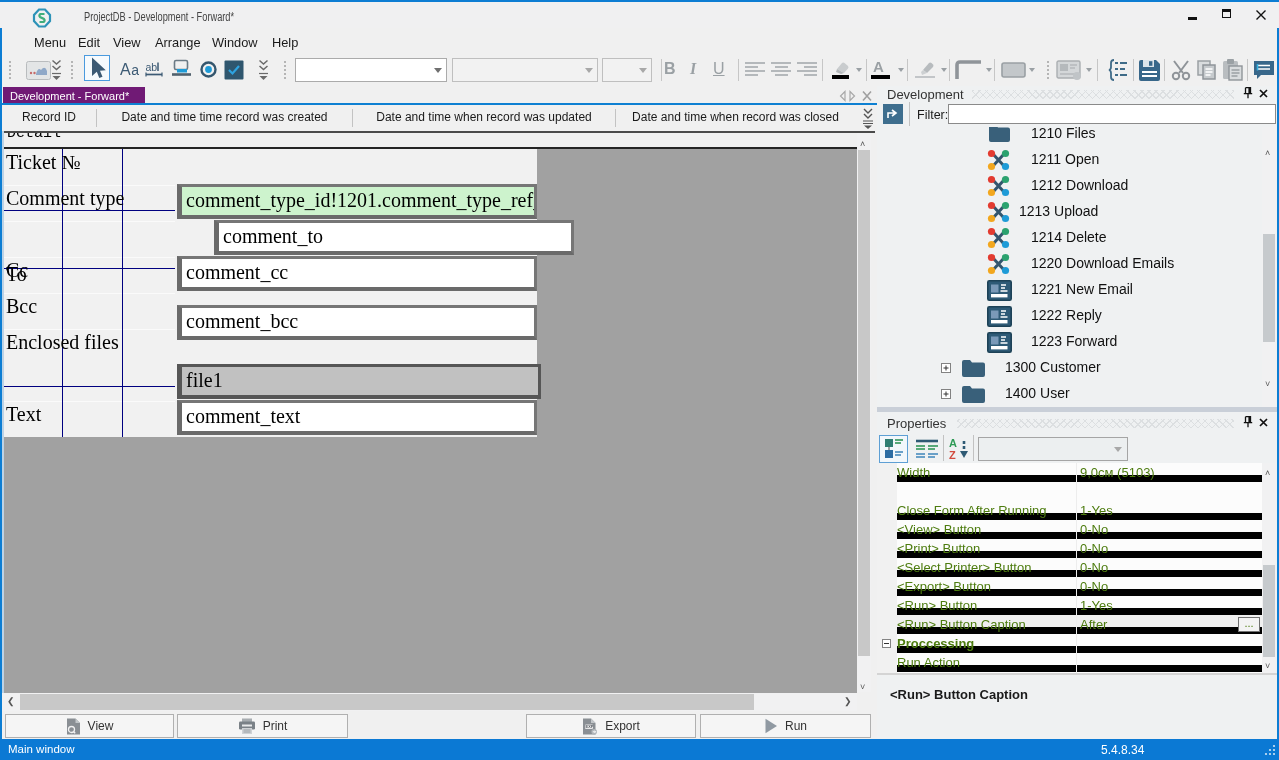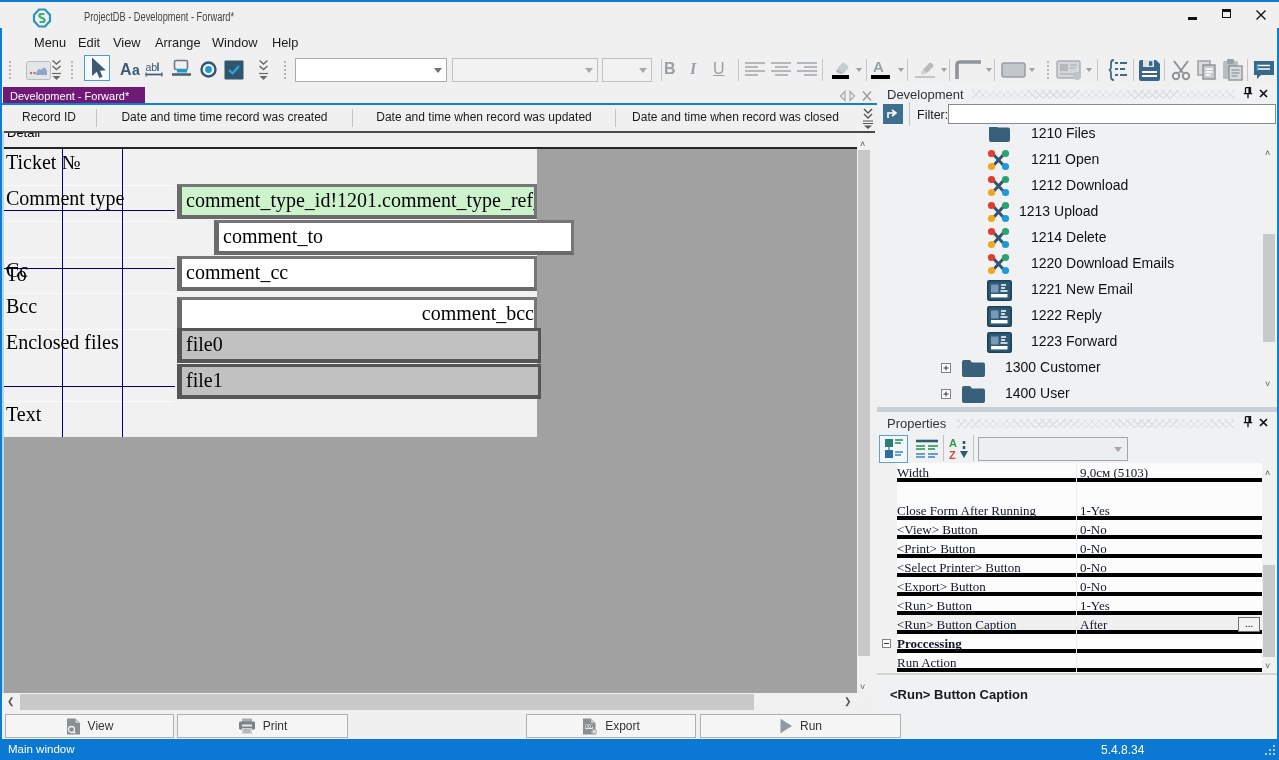--- a/index.html
+++ b/index.html
@@ -46,21 +46,21 @@
   
   #ledge { left:0; top:28px; width:2px; height:711px; background:#0c7dd3; }
   #redge { left:1277px; top:28px; width:2px; height:711px; background:#0c7dd3; }
   .lbl { position:absolute; font-family:"Liberation Serif",serif; font-size:20px; color:#000; }
   .phead span { font-size:13px; color:#333; }
   .hatch { opacity:0.85; background-image:
       repeating-linear-gradient(45deg, #d9dcdf 0 1px, transparent 1px 5px),
       repeating-linear-gradient(-45deg, #d9dcdf 0 1px, transparent 1px 5px); }
   .trow { position:absolute; height:26px; font-size:14px; color:#111; white-space:nowrap; }
   .trow span { position:absolute; top:4px; }
-  .prow { position:absolute; left:0; height:19px; width:385px; font-size:13px; color:#0f172a; line-height:19px; border-bottom:4px solid #000000; background:#fcfcfc;font-family:Liberation Serif, serif; }
+  .prow { position:absolute; left:0; height:19px; width:385px; font-size:13px; color:#4d7c0f; line-height:19px; border-bottom:7px solid #000000; background:#fcfcfc; }
   .prow .pl { position:absolute; left:20px; top:0; }
   .prow .pv { position:absolute; left:203px; top:0; }
   .prow.cat .pl { font-weight:bold; }
   .pminus { position:absolute; z-index:2; left:5px; top:5px; width:9px; height:9px; border:1px solid #848484; background:#fff; }
   .pminus:after { content:""; position:absolute; left:1px; top:3px; width:5px; height:1px; background:#333; }
   .fbox { position:absolute; left:175px; width:360px; height:35px; background:#fff;
           border:3px solid #767676; border-left:5px solid #6a6a6a; border-bottom:4px solid #6a6a6a;
           font-family:"Liberation Serif",serif; font-size:20px; color:#000;
           padding-left:4px; line-height:26px; white-space:nowrap; overflow:hidden; }
   .fbox.grn { background:#cdf3cd; }
@@ -111,21 +111,21 @@
         <path d="M1.5 17 L9.5 17 L5.5 21 Z" fill="#6a6a6a"></path>
       </svg>
     <div class="grip" style="left:70px;"></div>
 
     <div class="abs" style="left:84px;top:1px;width:26px;height:26px;border:1px solid #4a9ade;background:#f6fafd;">
       <svg width="24" height="24" viewBox="0 0 24 24" style="margin:0">
           <path d="M7 1.5 L7 20 L11.8 15.8 L14.3 22 L17.5 20.7 L15 14.8 L20.8 14.2 Z" fill="#3c5a74"></path>
         </svg>
     </div>
 
-    <div class="abs" style="left:120px;top:7px;font-size:16px;color:#3c5a74;font-weight:bold;letter-spacing:0.5px;">A<span style="font-size:14px;">a</span></div>
+    <div class="abs" style="left:120px;top:7px;font-size:16px;color:#3c5a74;font-weight:normal;letter-spacing:0.5px;">A<span style="font-size:14px;">a</span></div>
 
     <svg class="ticon" style="left:145px;top:7px;" width="21" height="18" viewBox="0 0 21 18">
         <text x="0.5" y="10" font-size="10.5" fill="#3c5a74" font-family="Liberation Sans">ab</text>
         <path d="M13 1.5 L13 10" stroke="#3c5a74" stroke-width="1.5"></path>
         <path d="M1 13.5 L17 13.5" stroke="#3c5a74" stroke-width="1.7"></path>
         <path d="M1 11.5 L1 15.5 M17 11.5 L17 15.5" stroke="#3c5a74" stroke-width="1.2"></path>
       </svg>
 
     <svg class="ticon" style="left:171px;top:5px;" width="21" height="20" viewBox="0 0 21 20">
         <rect x="3.5" y="1.5" width="13" height="9" rx="1.5" fill="#f0f0f0" stroke="#6b7a85" stroke-width="1.6"></rect>
@@ -299,21 +299,21 @@
         <path d="M2 1 L6 5 L10 1 M2 6 L6 10 L10 6"></path>
       </g>
       <path d="M1 13 L11 13 M1 15.5 L11 15.5" stroke="#555" stroke-width="1"></path>
       <path d="M2 17.5 L10 17.5 L6 21 Z" fill="#555"></path>
     </svg>
   </div>
   <div class="abs" id="designer">
 
     <div class="abs" style="left:0;top:0;width:855px;height:2px;background:#4a4a4a;"></div>
     <div class="abs" style="left:0;top:2px;width:855px;height:14px;background:#f0f0f0;overflow:hidden;">
-      <div class="abs" style="left:5px;top:-8px;font-family:Liberation Sans, sans-serif;font-size:13px;color:#000;">Detail</div>
+      <div class="abs" style="left:5px;top:-8px;font-family:Liberation Mono, monospace;font-size:15px;color:#000;">Detail</div>
     </div>
     <div class="abs" style="left:0;top:16px;width:855px;height:2px;background:#242424;"></div>
 
     <div class="abs" style="left:0;top:18px;width:535px;height:288px;background:#f1f1f1;"></div>
 
     <div class="abs" style="left:0;top:0;width:2px;height:562px;background:#bdd3e6;z-index:5;"></div>
 
     <div class="abs" style="left:2px;top:54px;width:171px;height:1px;background:#fafafa;"></div>
     <div class="abs" style="left:2px;top:90px;width:171px;height:1px;background:#fafafa;"></div>
     <div class="abs" style="left:2px;top:126px;width:171px;height:1px;background:#fafafa;"></div>
@@ -332,23 +332,23 @@
     <div class="lbl" style="left:4px;top:56px;">Comment type</div>
     <div class="lbl" style="left:4px;top:92px;margin-top:40px;">To</div>
     <div class="lbl" style="left:4px;top:128px;">Cc</div>
     <div class="lbl" style="left:4px;top:164px;">Bcc</div>
     <div class="lbl" style="left:4px;top:200px;">Enclosed files</div>
     <div class="lbl" style="left:4px;top:272px;">Text</div>
 
     <div class="fbox grn" style="top:53px;">comment_type_id!1201.comment_type_ref_nr</div>
     <div class="fbox" style="top:89px;margin-left:37px;">comment_to</div>
     <div class="fbox" style="top:125px;">comment_cc</div>
-    <div class="fbox" style="top:166px;text-align:right;">comment_bcc</div>
-    <div class="fbox fil" style="top:197px;">file0</div>
+    <div class="fbox" style="top:174px;">comment_bcc</div>
     <div class="fbox fil" style="top:233px;">file1</div>
+    <div class="fbox" style="top:269px;">comment_text</div>
 
     <div class="abs" style="left:855px;top:0;width:-0px;"></div>
   </div>
   <div class="abs" style="left:857px;top:131px;width:18px;height:2px;background:#4a4a4a;"></div>
 
   <div class="abs" style="left:857px;top:133px;width:14px;height:559px;background:#f1f1f2;">
     <div class="abs sarr" style="left:3px;top:6px;">˄</div>
     <div class="abs" style="left:1px;top:17px;width:12px;height:506px;background:#c8c8c8;"></div>
     <div class="abs sarr" style="left:3px;top:549px;">˅</div>
   </div>
@@ -641,21 +641,21 @@
       <svg class="bicon" width="16" height="17" viewBox="0 0 16 17">
           <path d="M1 0.5 L9 0.5 L13.5 5 L13.5 16.5 L1 16.5 Z" fill="#8a8f94"></path>
           <path d="M9 0.5 L9 5 L13.5 5 Z" fill="#c2c6c9"></path>
           <rect x="3" y="6.5" width="8" height="4.4" rx="1" fill="#f2f2f2" opacity="0.9"></rect>
           <text x="3.6" y="10.2" font-size="3.8" font-weight="bold" fill="#5a6066" font-family="Liberation Sans">EXP</text>
           <circle cx="12.2" cy="13.8" r="2.8" fill="#b0b5b9"></circle>
           <path d="M10.8 13.8 L13.4 13.8 M12.4 12.6 L13.6 13.8 L12.4 15" stroke="#fff" stroke-width="0.9" fill="none"></path>
         </svg>
       <span>Export</span>
     </div>
-    <div class="bbtn" style="left:700px;width:201px;">
+    <div class="bbtn" style="left:700px;width:171px;">
       <svg class="bicon" width="14" height="16" viewBox="0 0 14 16">
           <path d="M1.5 0.8 L13 8 L1.5 15.2 Z" fill="#9099a2"></path>
         </svg>
       <span>Run</span>
     </div>
   </div>
   <div class="abs" id="statusbar">
       <span style="position:absolute;left:8px;top:4px;">Main window</span>
     <span style="position:absolute;left:1101px;top:4px;font-size:12px;">5.4.8.34</span>
     <svg style="position:absolute;left:1264px;top:5px;" width="12" height="12" viewBox="0 0 12 12">

